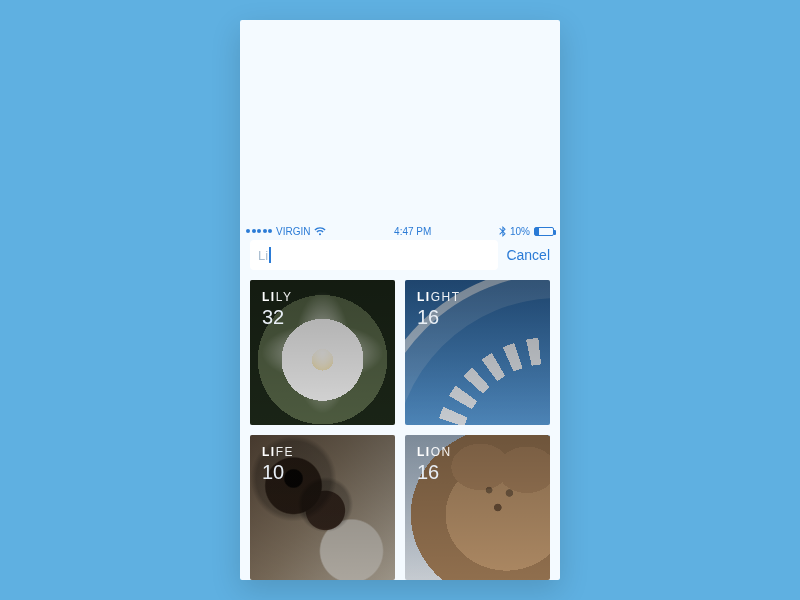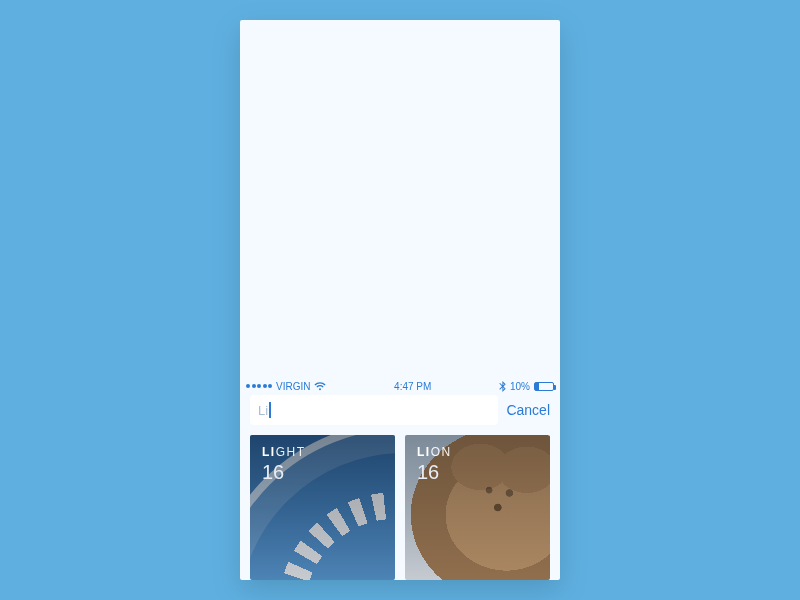--- a/index.html
+++ b/index.html
@@ -207,30 +207,46 @@
   <div class="search-row">
     <div class="search-field">
       <span class="search-text">Li</span>
       <span class="caret"></span>
     </div>
     <button class="cancel">Cancel</button>
   </div>
 
   <div class="grid">
 
+    <div class="tile">
+      <div class="tile-bg art-lily"></div>
+      <div class="tile-overlay"></div>
+      <div class="tile-label">
+        <span class="pfx">LI</span><span class="sfx">LY</span>
+      </div>
+      <div class="tile-count">32</div>
+    </div>
 
     <div class="tile">
       <div class="tile-bg art-light"></div>
       <div class="tile-overlay"></div>
       <div class="tile-label">
         <span class="pfx">LI</span><span class="sfx">GHT</span>
       </div>
       <div class="tile-count">16</div>
     </div>
 
+    <div class="tile">
+      <div class="tile-bg art-life"></div>
+      <div class="tile-overlay"></div>
+      <div class="tile-label">
+        <span class="pfx">LI</span><span class="sfx">FE</span>
+      </div>
+      <div class="tile-count">10</div>
+    </div>
 
     <div class="tile">
       <div class="tile-bg art-lion"></div>
       <div class="tile-overlay"></div>
       <div class="tile-label">
         <span class="pfx">LI</span><span class="sfx">ON</span>
       </div>
       <div class="tile-count">16</div>
     </div>
 

